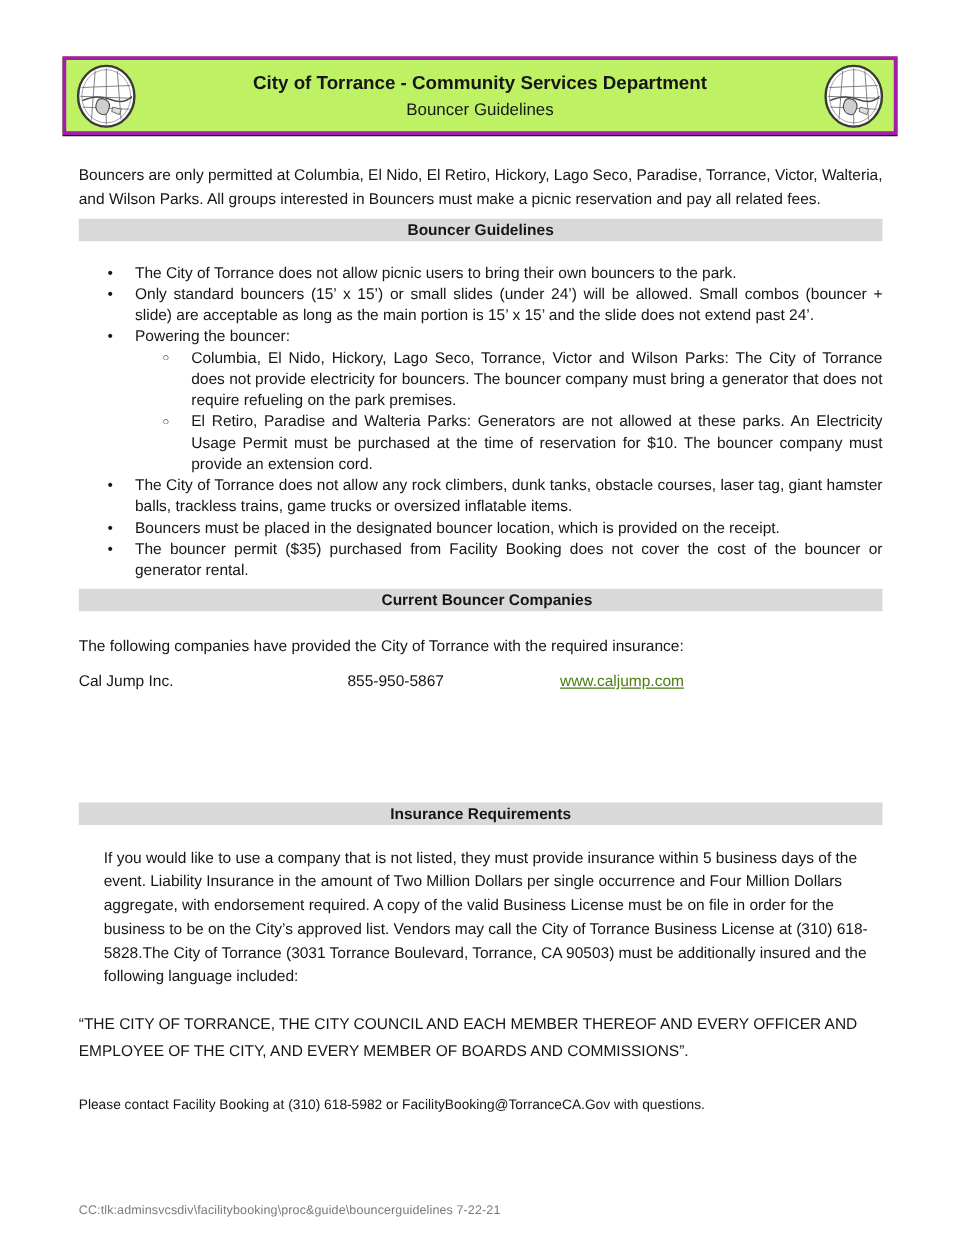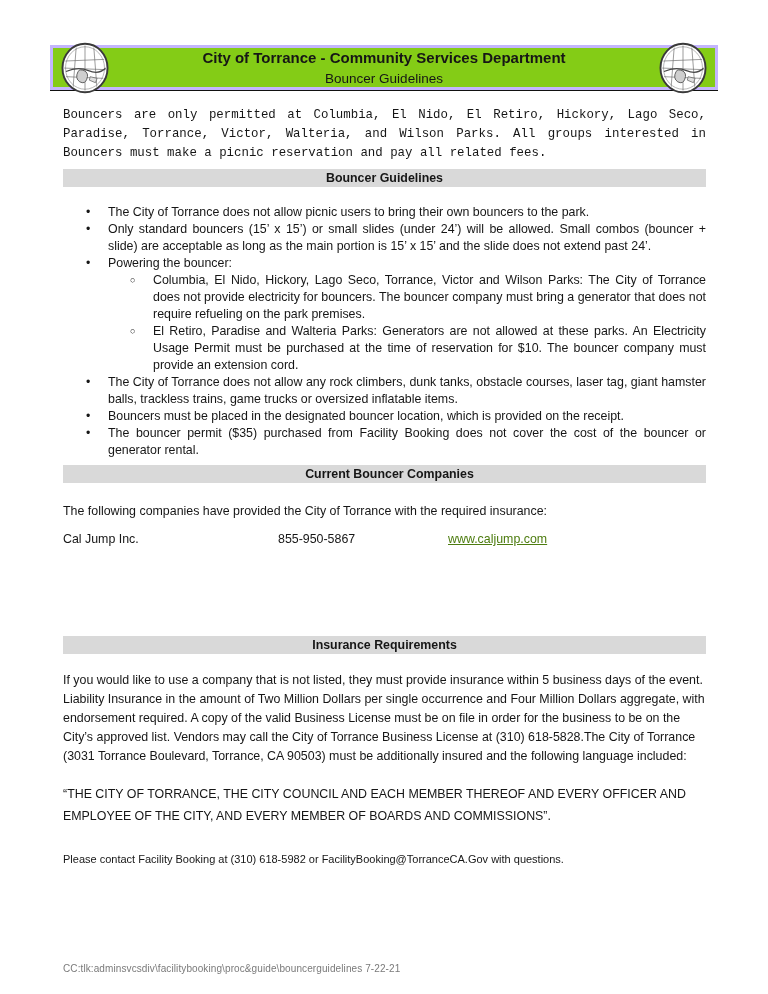--- a/index.html
+++ b/index.html
@@ -9,42 +9,41 @@
     font-family: "Liberation Sans", sans-serif;
     color: #161616;
     position: relative;
     overflow: hidden;
   }
   .page { width: 768px; height: 994px; position: relative; padding-top: 45px; }
 
   
   .header-box {
     margin: 0 50px;
-    height: 45px;
-    border: 3px solid #c4b5fd;
+    height: 63px;
+    border: 3px solid #a21caf;
     box-shadow: 0 1px 0 #111;
-    background: #84cc16;
+    background: #bef264;
     display: flex;
     align-items: center;
     justify-content: space-between;
     padding: 0 6px;
   }
   .seal { width: 52px; height: 52px; flex: 0 0 auto; }
   .header-titles { flex: 1; text-align: center; }
   .header-title { font-size: 15px; font-weight: bold; line-height: 19px; }
   .header-subtitle { font-size: 13.5px; line-height: 18px; margin-top: 3px; }
 
   .content { margin: 0 62px 0 63px; }
 
   .intro {
-    margin-top: 16px;
+    margin-top: 23px;
     font-size: 12.4px;
     line-height: 19px;
     text-align: justify;
-    font-family: Liberation Mono, monospace;
   }
 
   .section-banner {
     margin-top: 6px;
     background: #d9d9d9;
     height: 18px;
     text-align: center;
     font-size: 12.4px;
     font-weight: bold;
     line-height: 18px;
@@ -59,21 +58,21 @@
   .sub-row { display: flex; margin-left: 67px; }
   .sub-row .marker { flex: 0 0 23px; font-size: 9px; line-height: 17px; }
   .sub-row .btext { flex: 1; text-align: justify; }
 
   .companies-intro { margin-top: 20px; font-size: 12.4px; line-height: 17px; }
   .company-row { margin-top: 11px; display: flex; font-size: 12.4px; line-height: 17px; }
   .company-name { flex: 0 0 215px; }
   .company-phone { flex: 0 0 170px; }
   .company-link { color: #4d7c0f; text-decoration: underline; }
 
-  .insurance-body { margin-top: 17px; font-size: 12.4px; line-height: 19px; }
+  .insurance-body { margin-top: 17px; font-size: 12.4px; line-height: 19px; margin-left: 20px; }
   .insurance-quote { margin-top: 17px; font-size: 12.4px; line-height: 22px; }
   .contact-line { margin-top: 24px; font-size: 11px; line-height: 17px; }
 
   .footer {
     position: absolute;
     left: 63px; bottom: 20px;
     font-size: 10px;
     color: #7a7a7a;
     letter-spacing: 0.1px;
   }

